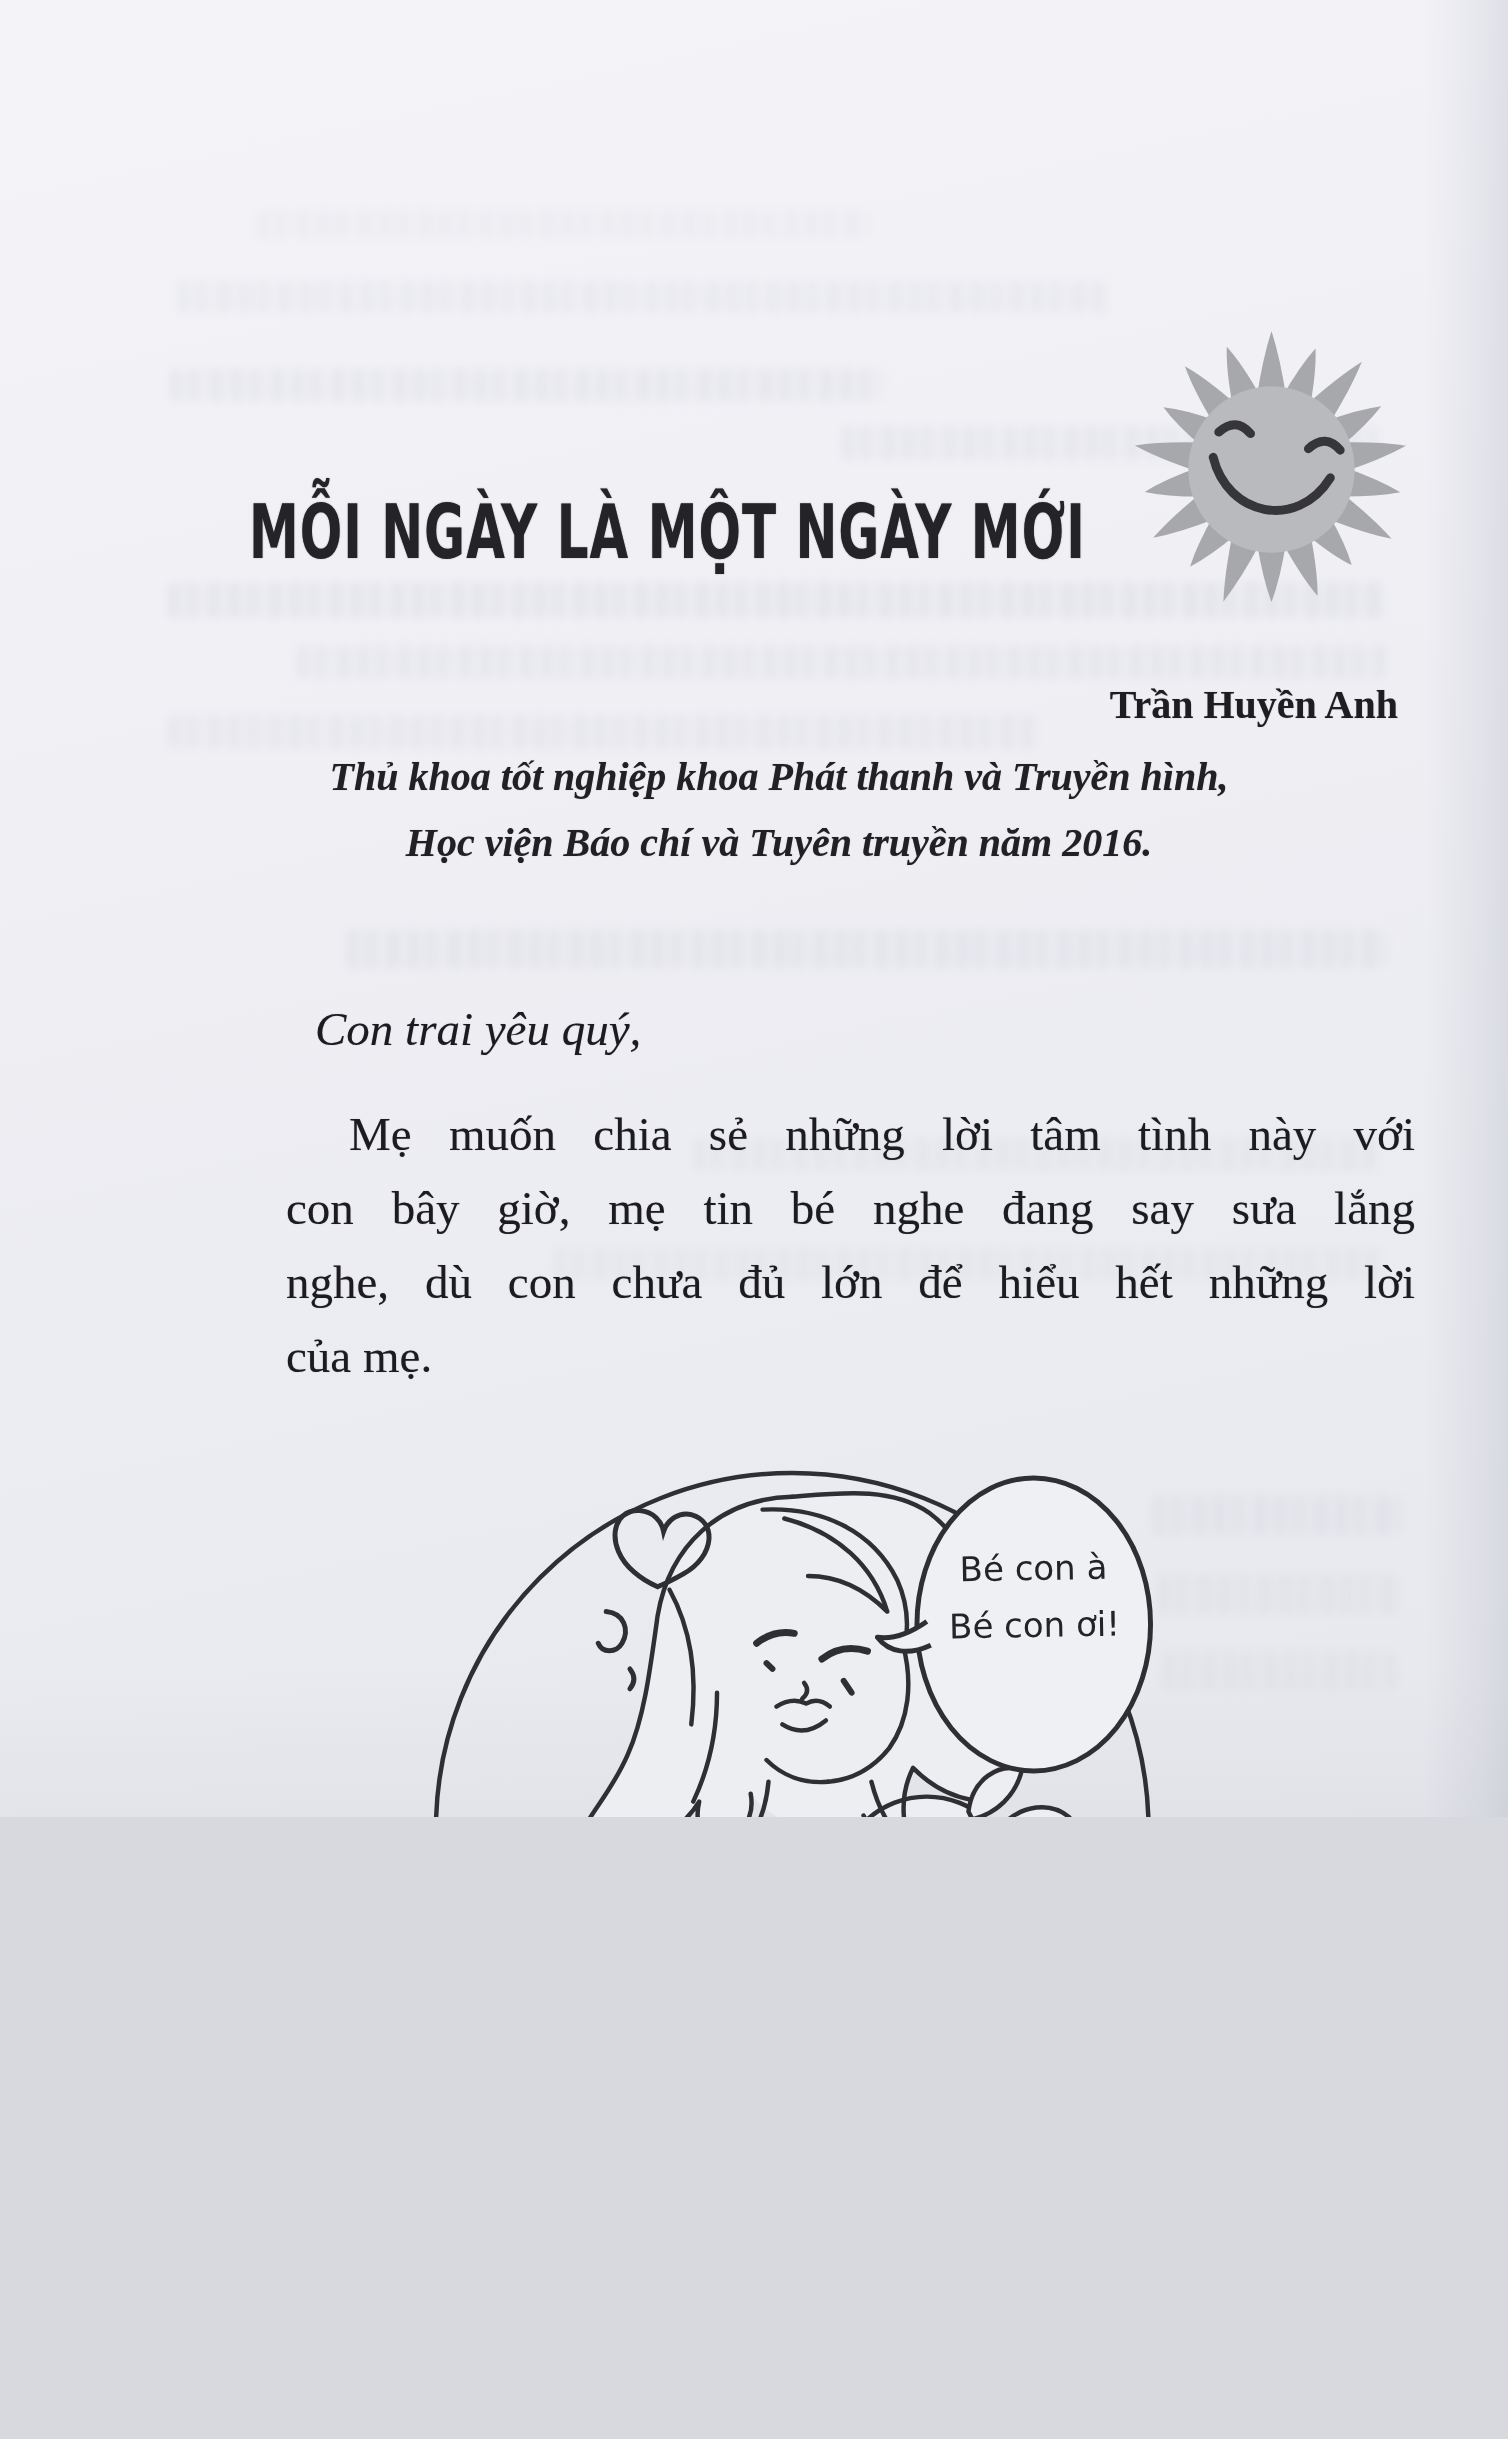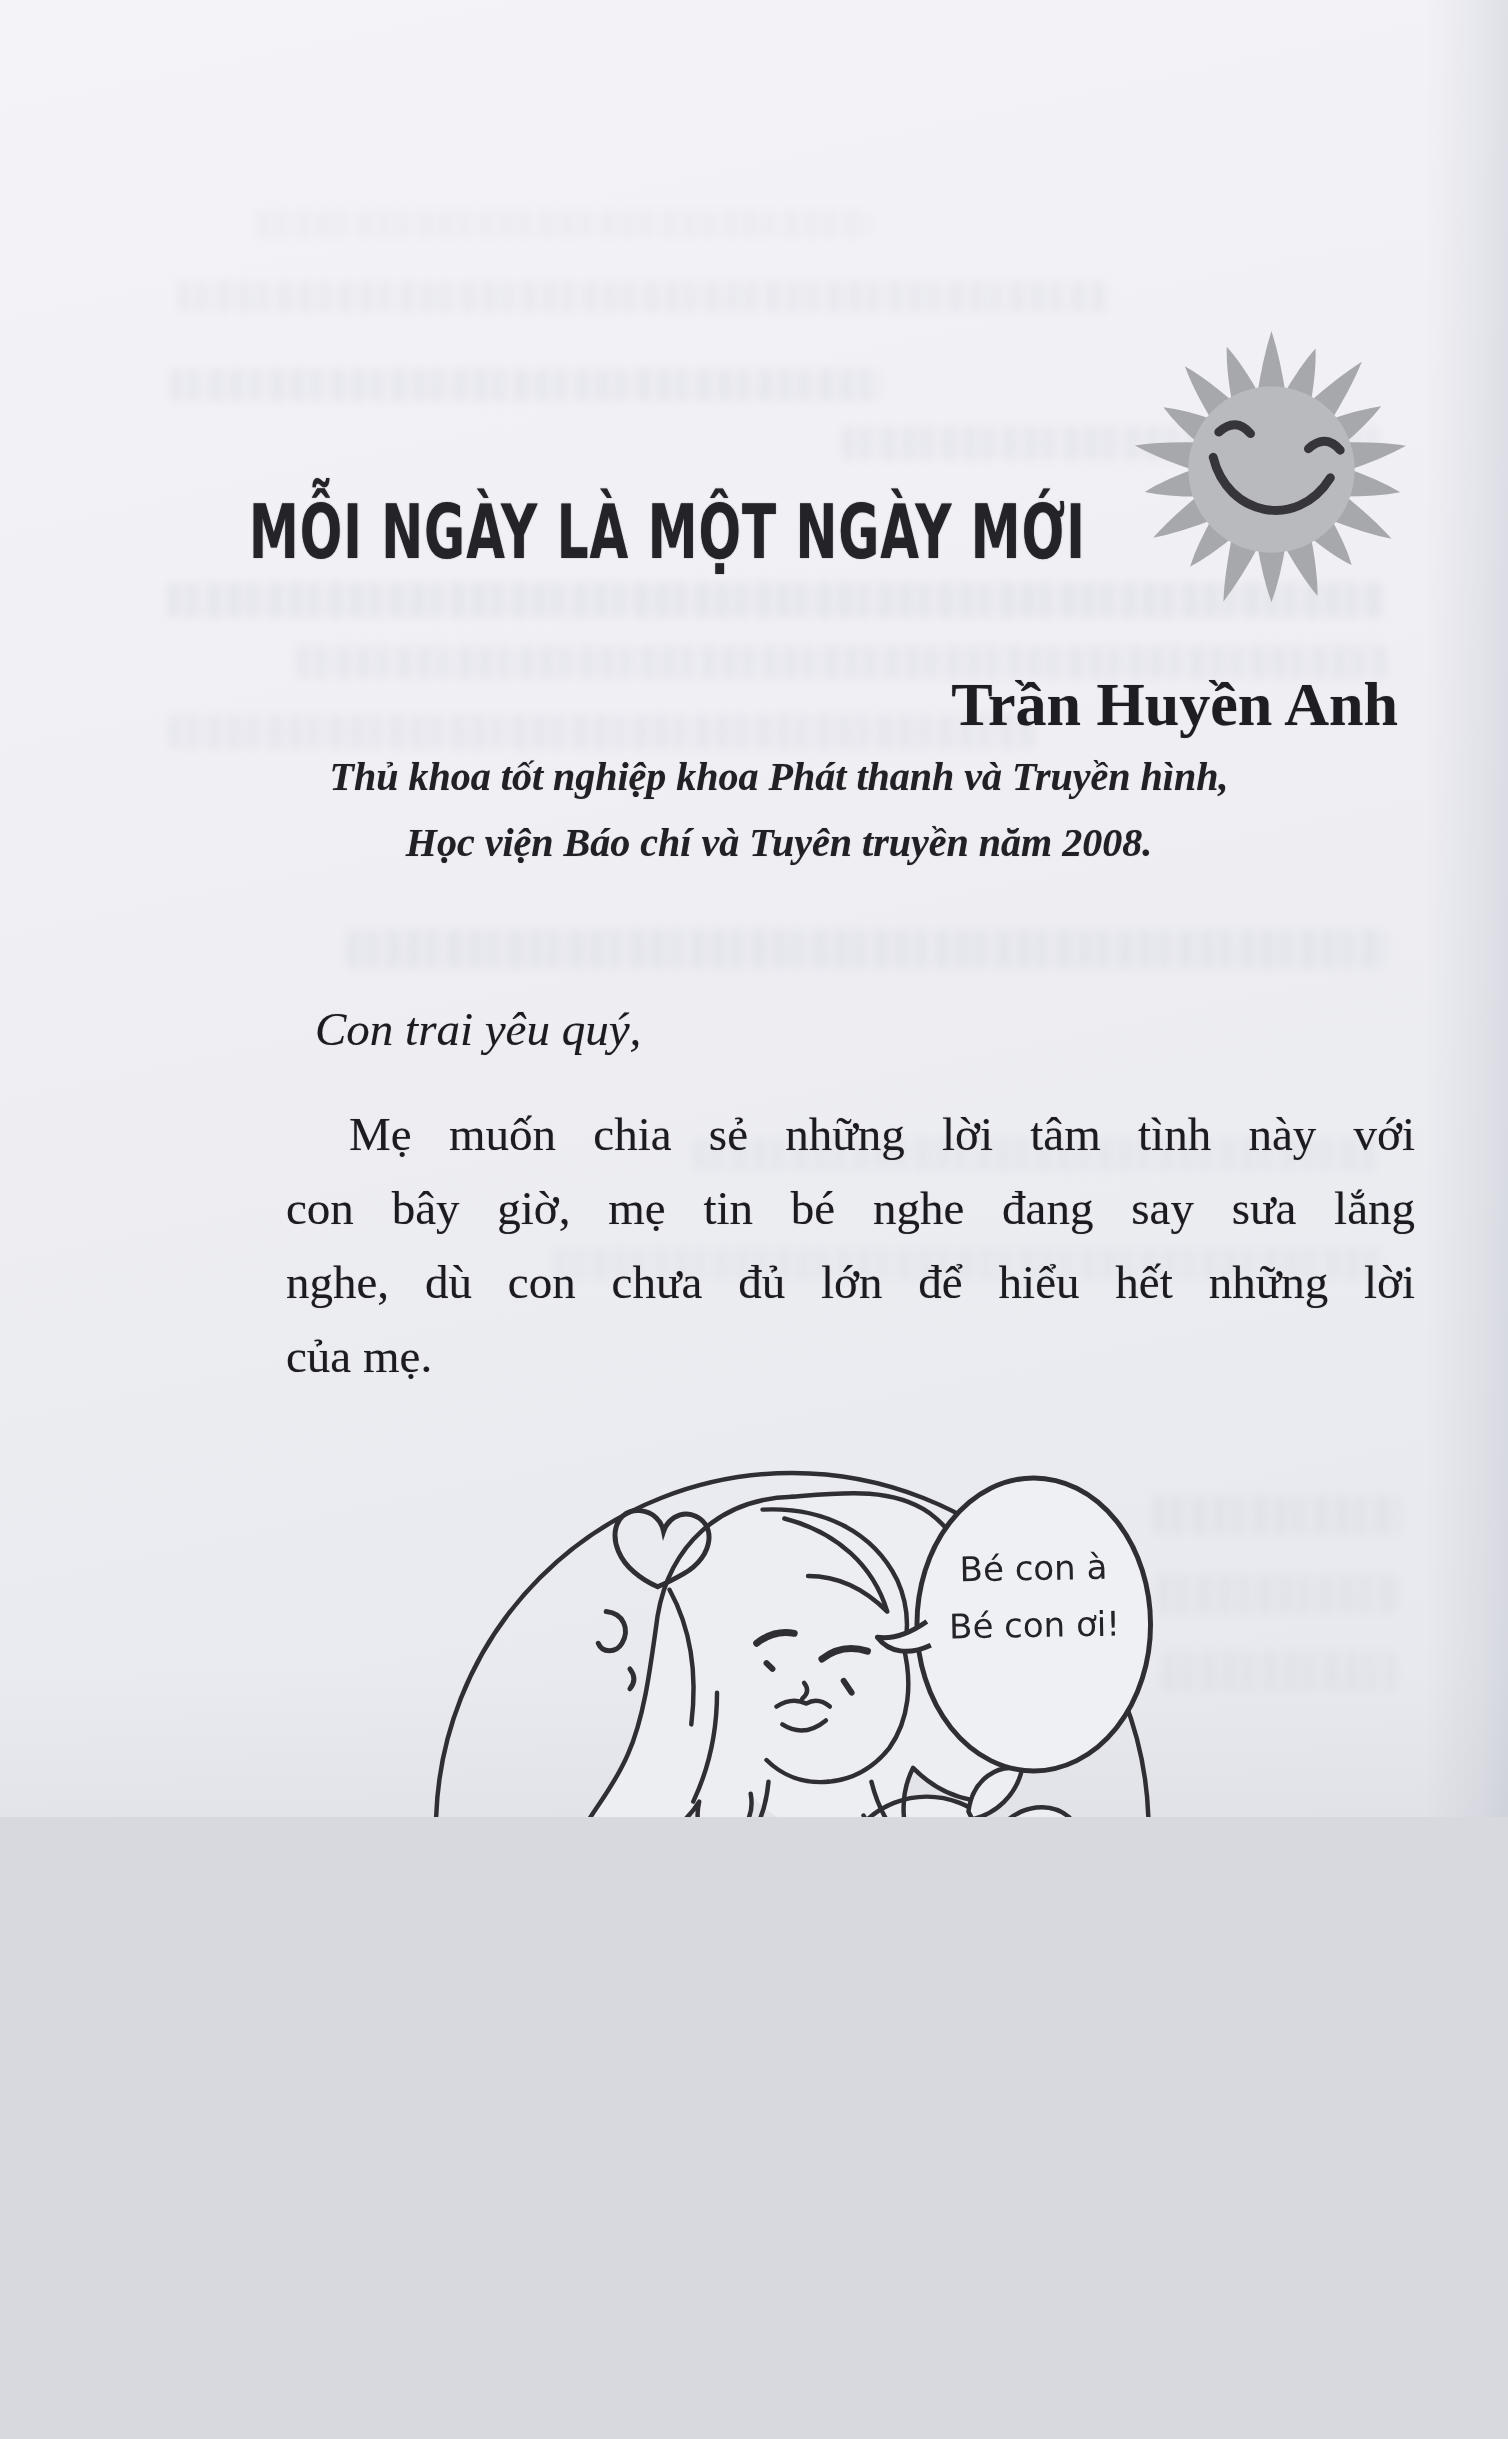--- a/index.html
+++ b/index.html
@@ -41,21 +41,21 @@
     position:absolute;left:249px;top:453px;
     font-family:"DejaVu Sans","Liberation Sans",sans-serif;
     font-weight:bold;font-size:50px;line-height:61px;letter-spacing:1px;
     color:#232328;
     transform:scaleY(1.5);transform-origin:left top;
     text-shadow:0 0 1px rgba(35,35,40,.55);
     white-space:nowrap;
   }
   .author-name{
     position:absolute;right:111px;top:677px;
-    font-weight:bold;font-size:62px;line-height:55px;
+    font-weight:bold;font-size:40px;line-height:55px;
     color:#1d1d22;text-shadow:0 0 1px rgba(30,30,36,.4);
     white-space:nowrap;
   }
   .author-credentials{
     position:absolute;left:168px;width:1222px;top:744px;
     text-align:center;
     font-style:italic;font-weight:bold;font-size:40px;line-height:66px;
     color:#202025;text-shadow:0 0 1px rgba(30,30,36,.35);
   }
   .salutation{
@@ -143,21 +143,21 @@
         <path d="M -58 -30 Q -43 -48 -26 -33"></path>
         <path d="M 34 -26 Q 49 -44 66 -29"></path>
         <path d="M -60 -4 C -38 52 34 58 60 0"></path>
       </g>
     </g>
   </svg>
 
   <div class="author-name">Trần Huyền Anh</div>
   <div class="author-credentials">
     <div>Thủ khoa tốt nghiệp khoa Phát thanh và Truyền hình,</div>
-    <div>Học viện Báo chí và Tuyên truyền năm 2008.</div>
+    <div>Học viện Báo chí và Tuyên truyền năm 2016.</div>
   </div>
 
   <div class="salutation">Con trai yêu quý,</div>
   <div class="paragraph">
     <div class="jline first">Mẹ muốn chia sẻ những lời tâm tình này với</div>
     <div class="jline">con bây giờ, mẹ tin bé nghe đang say sưa lắng</div>
     <div class="jline">nghe, dù con chưa đủ lớn để hiểu hết những lời</div>
     <div class="jline last">của mẹ.</div>
   </div>
 

